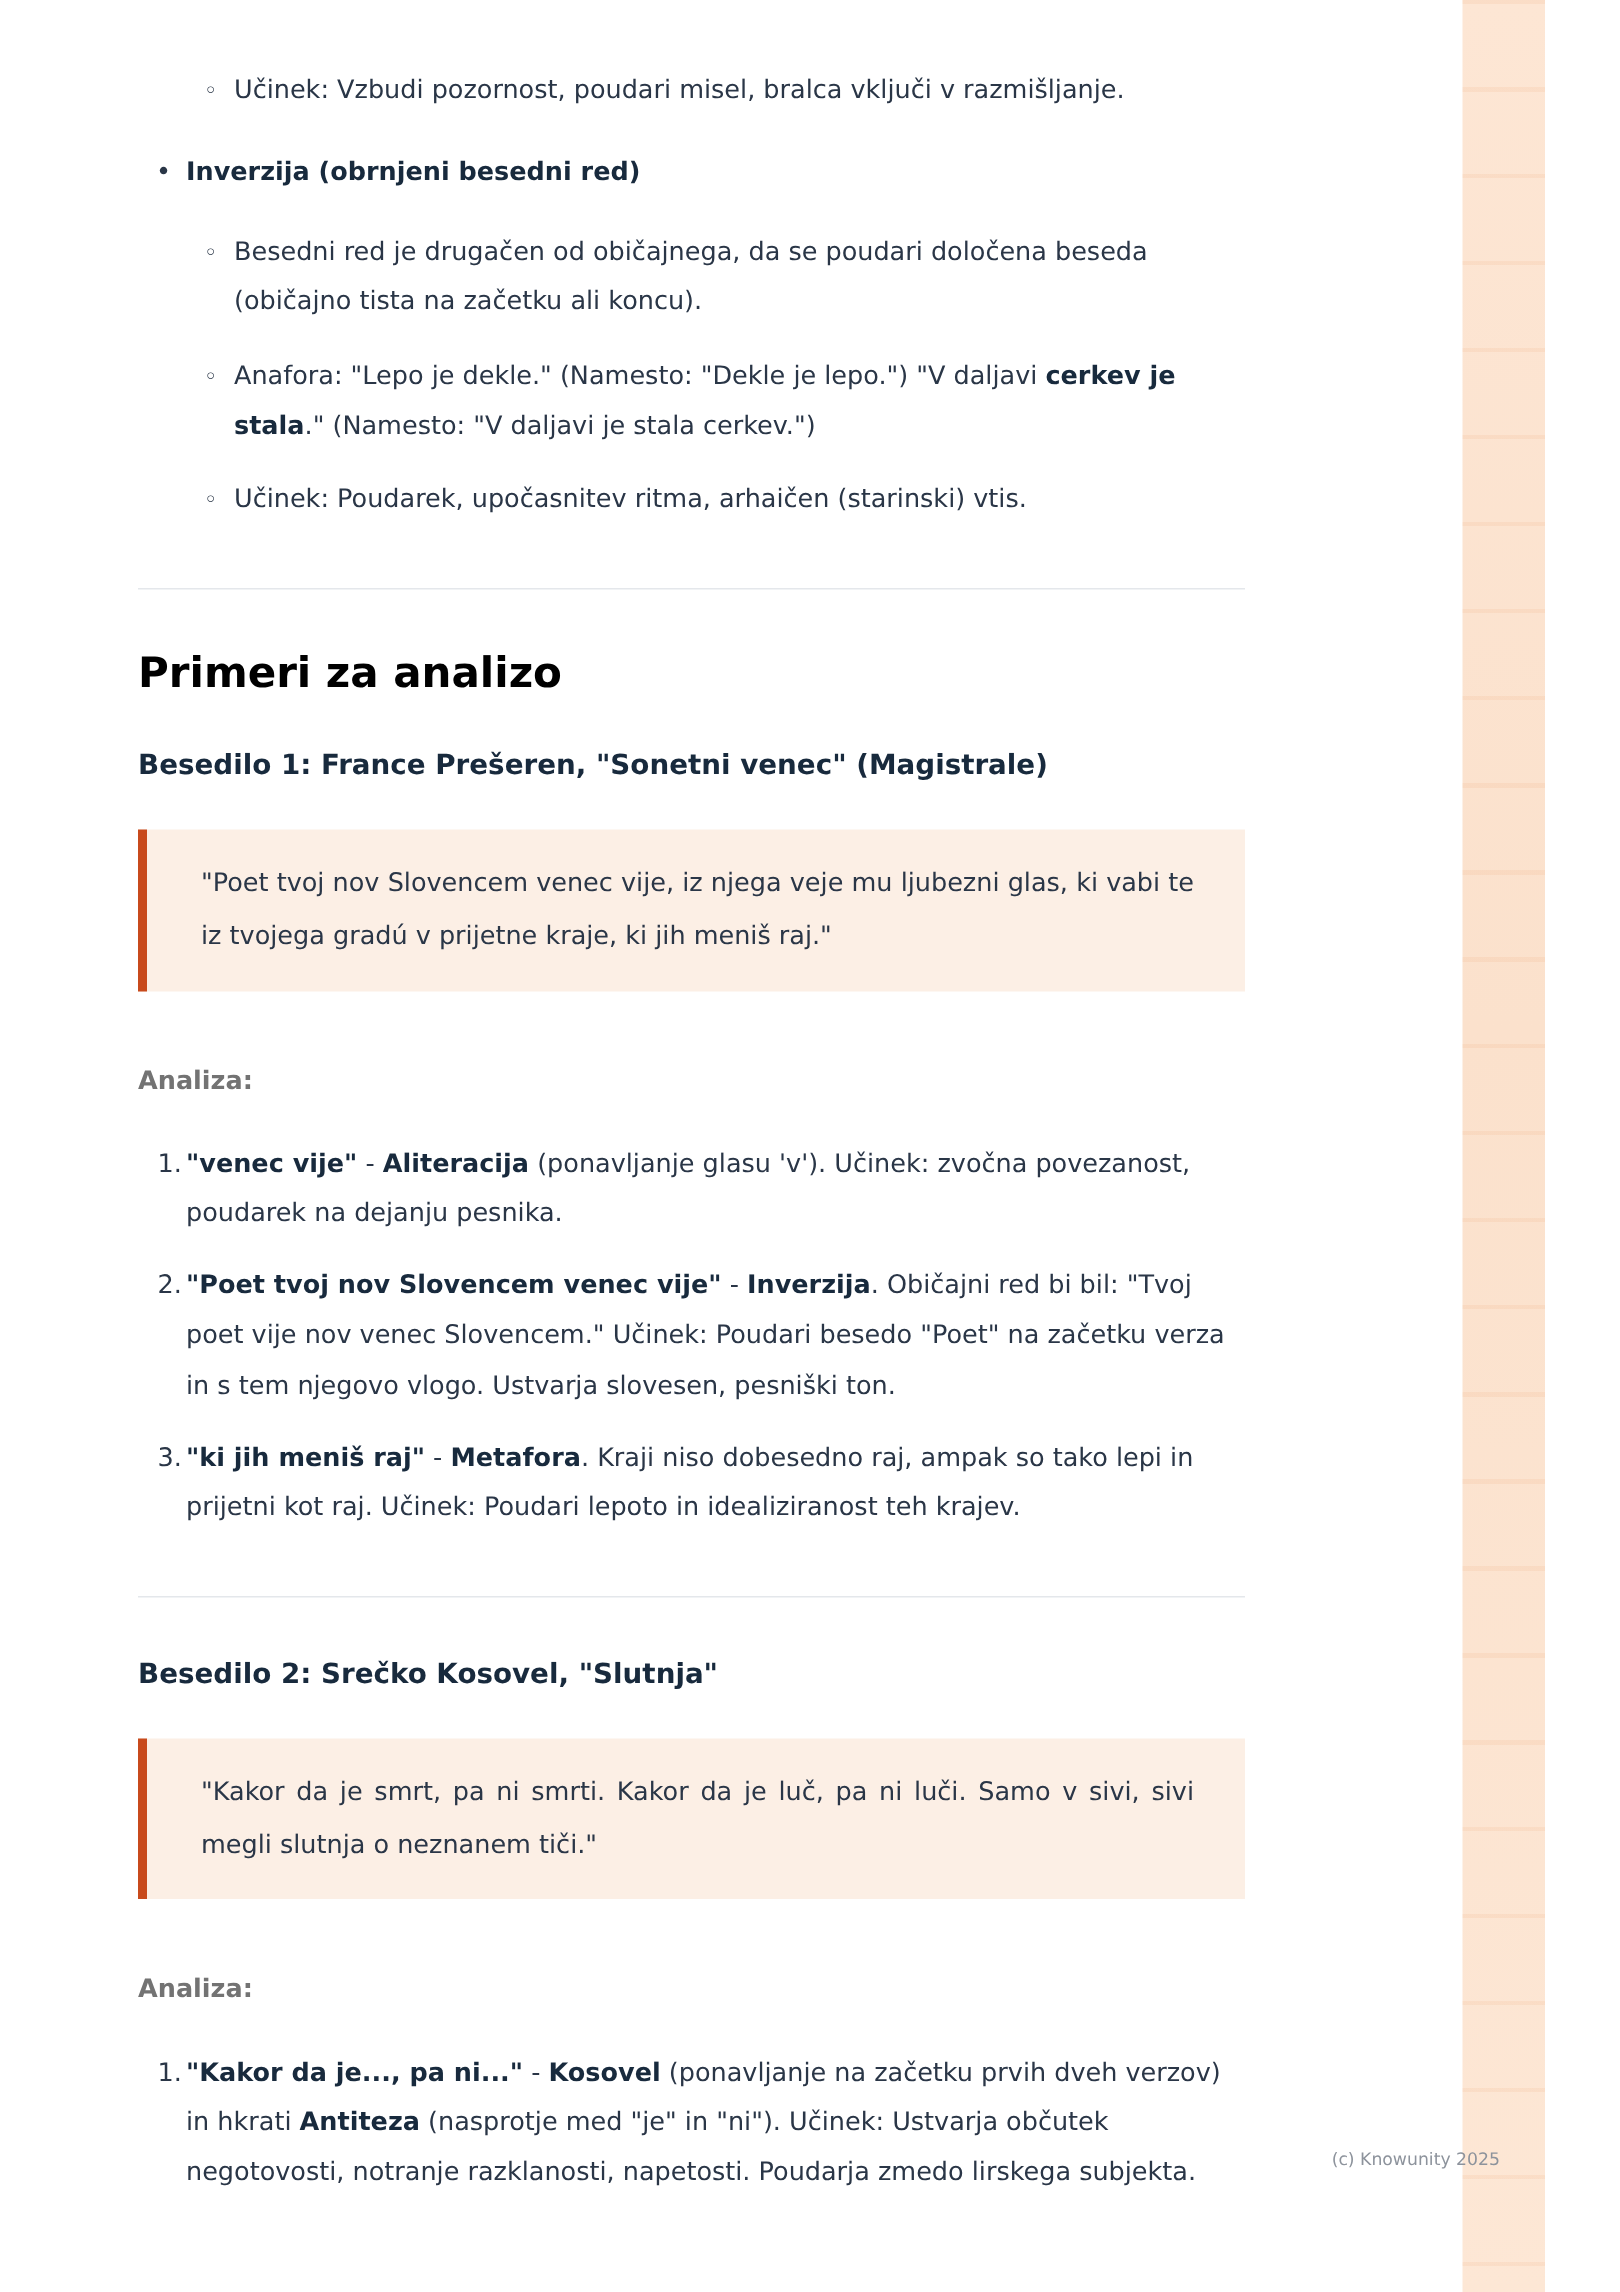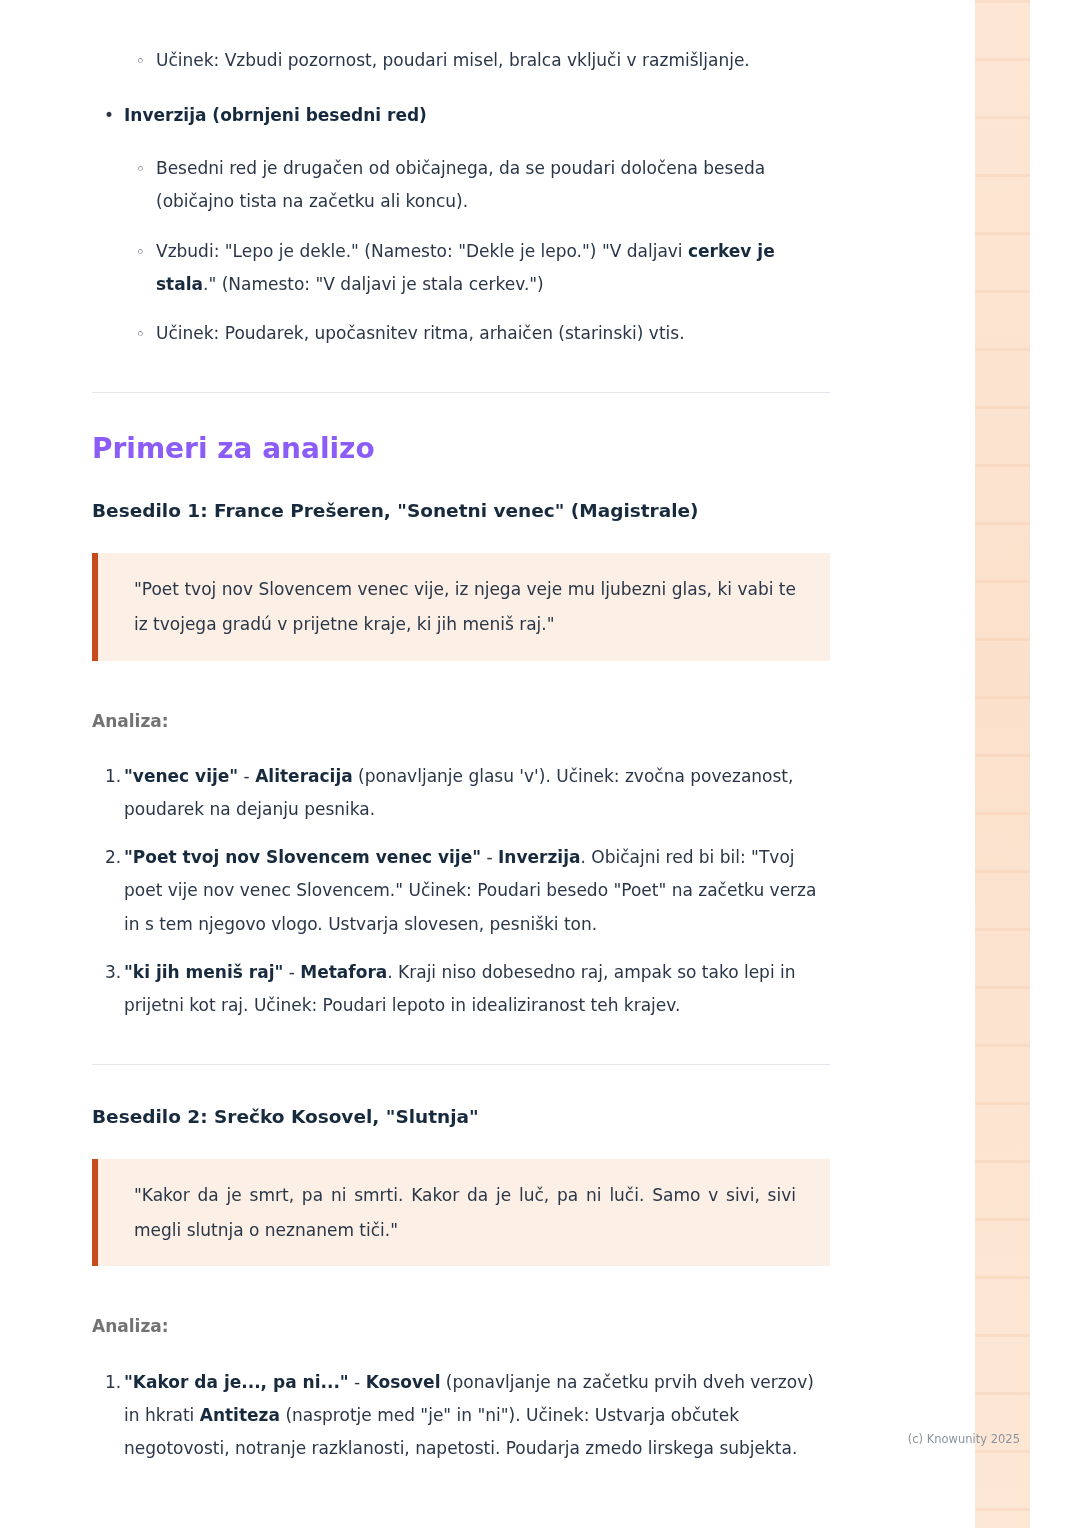--- a/index.html
+++ b/index.html
@@ -53,21 +53,21 @@
 
   .b { font-weight:700; color:#182a3d;text-align:center; }
   .i { }
 
   .hr {
     height:1px;
     background:#e4e7eb;
     margin:42px 0 38px 0;
   }
   .h2 {
-    color:#8b5cf6;
+    color:#000000;
     font-size:28px;
     font-weight:700;
     line-height:1.3;
     margin:0 0 30px 0;
   }
   .h3 {
     color:#182a3d;
     font-size:18.5px;
     font-weight:700;
     line-height:1.5;
@@ -83,21 +83,21 @@
     color:#2a3647;
   }
   .label {
     font-weight:700;
     color:#737373;
     margin:0 0 22px 0;
   }
   .footer {
     position:absolute;
     top:1432px;
-    right:60px;
+    right:80px;
     font-size:11.5px;
     color:#8d939c;
     z-index:2;
     margin-left:28px;
   }
 </style>
 </head>
 <body>
 
 <div class="page">
@@ -116,21 +116,21 @@
       <span class="txt"><span class="b">Inverzija (obrnjeni besedni red)</span></span>
     </div>
 
     <div class="li li-sub">
       <span class="marker"><span class="glyph">◦</span></span>
       <span class="txt"><span>Besedni red je drugačen od običajnega, da se poudari določena beseda (običajno tista na začetku ali koncu).</span></span>
     </div>
 
     <div class="li li-sub">
       <span class="marker"><span class="glyph">◦</span></span>
-      <span class="txt"><span class="i">Vzbudi:</span><span> "Lepo je dekle." (Namesto: "Dekle je lepo.") "V daljavi </span><span class="b">cerkev je stala</span><span>." (Namesto: "V daljavi je stala cerkev.")</span></span>
+      <span class="txt"><span class="i">Anafora:</span><span> "Lepo je dekle." (Namesto: "Dekle je lepo.") "V daljavi </span><span class="b">cerkev je stala</span><span>." (Namesto: "V daljavi je stala cerkev.")</span></span>
     </div>
 
     <div class="li li-sub">
       <span class="marker"><span class="glyph">◦</span></span>
       <span class="txt"><span class="i">Učinek:</span><span> Poudarek, upočasnitev ritma, arhaičen (starinski) vtis.</span></span>
     </div>
 
     <div class="hr"></div>
 
     <h2 class="h2">Primeri za analizo</h2>

